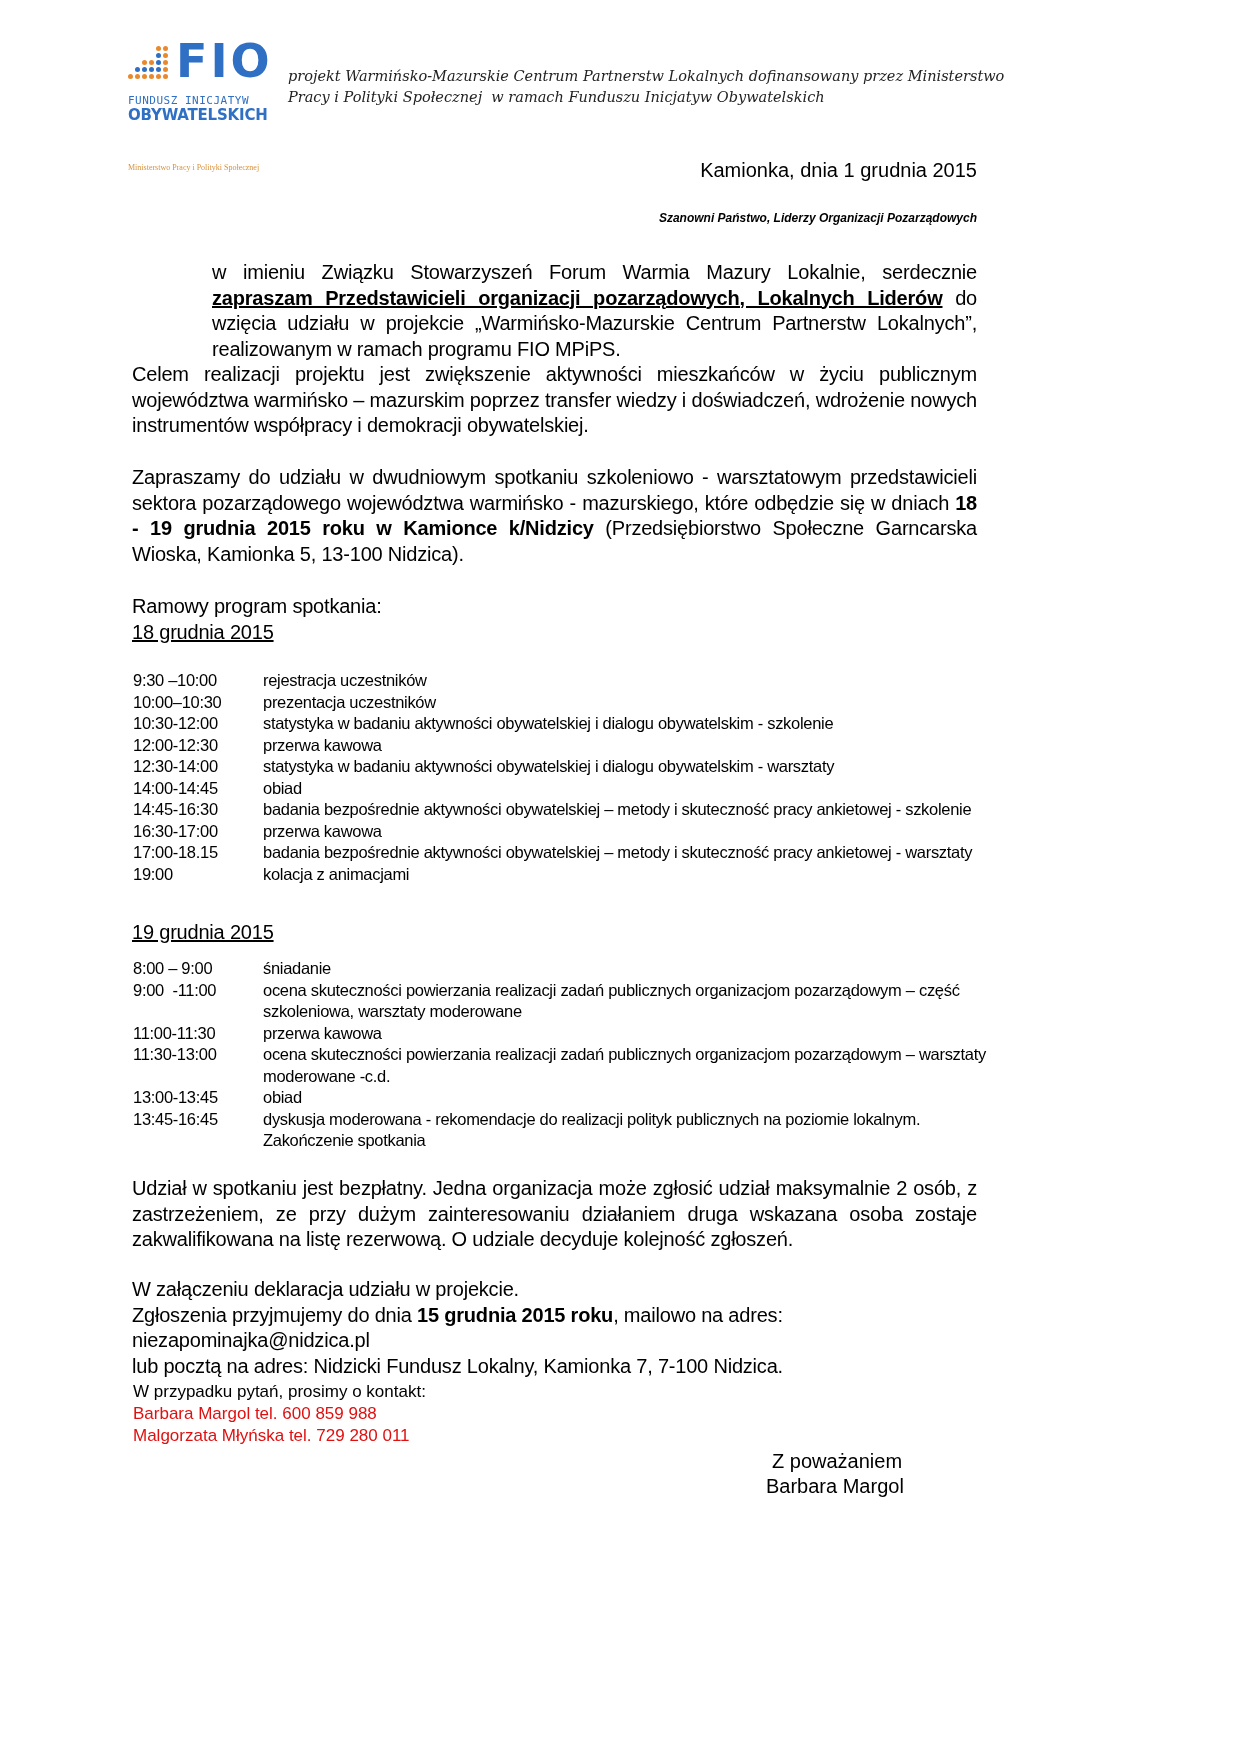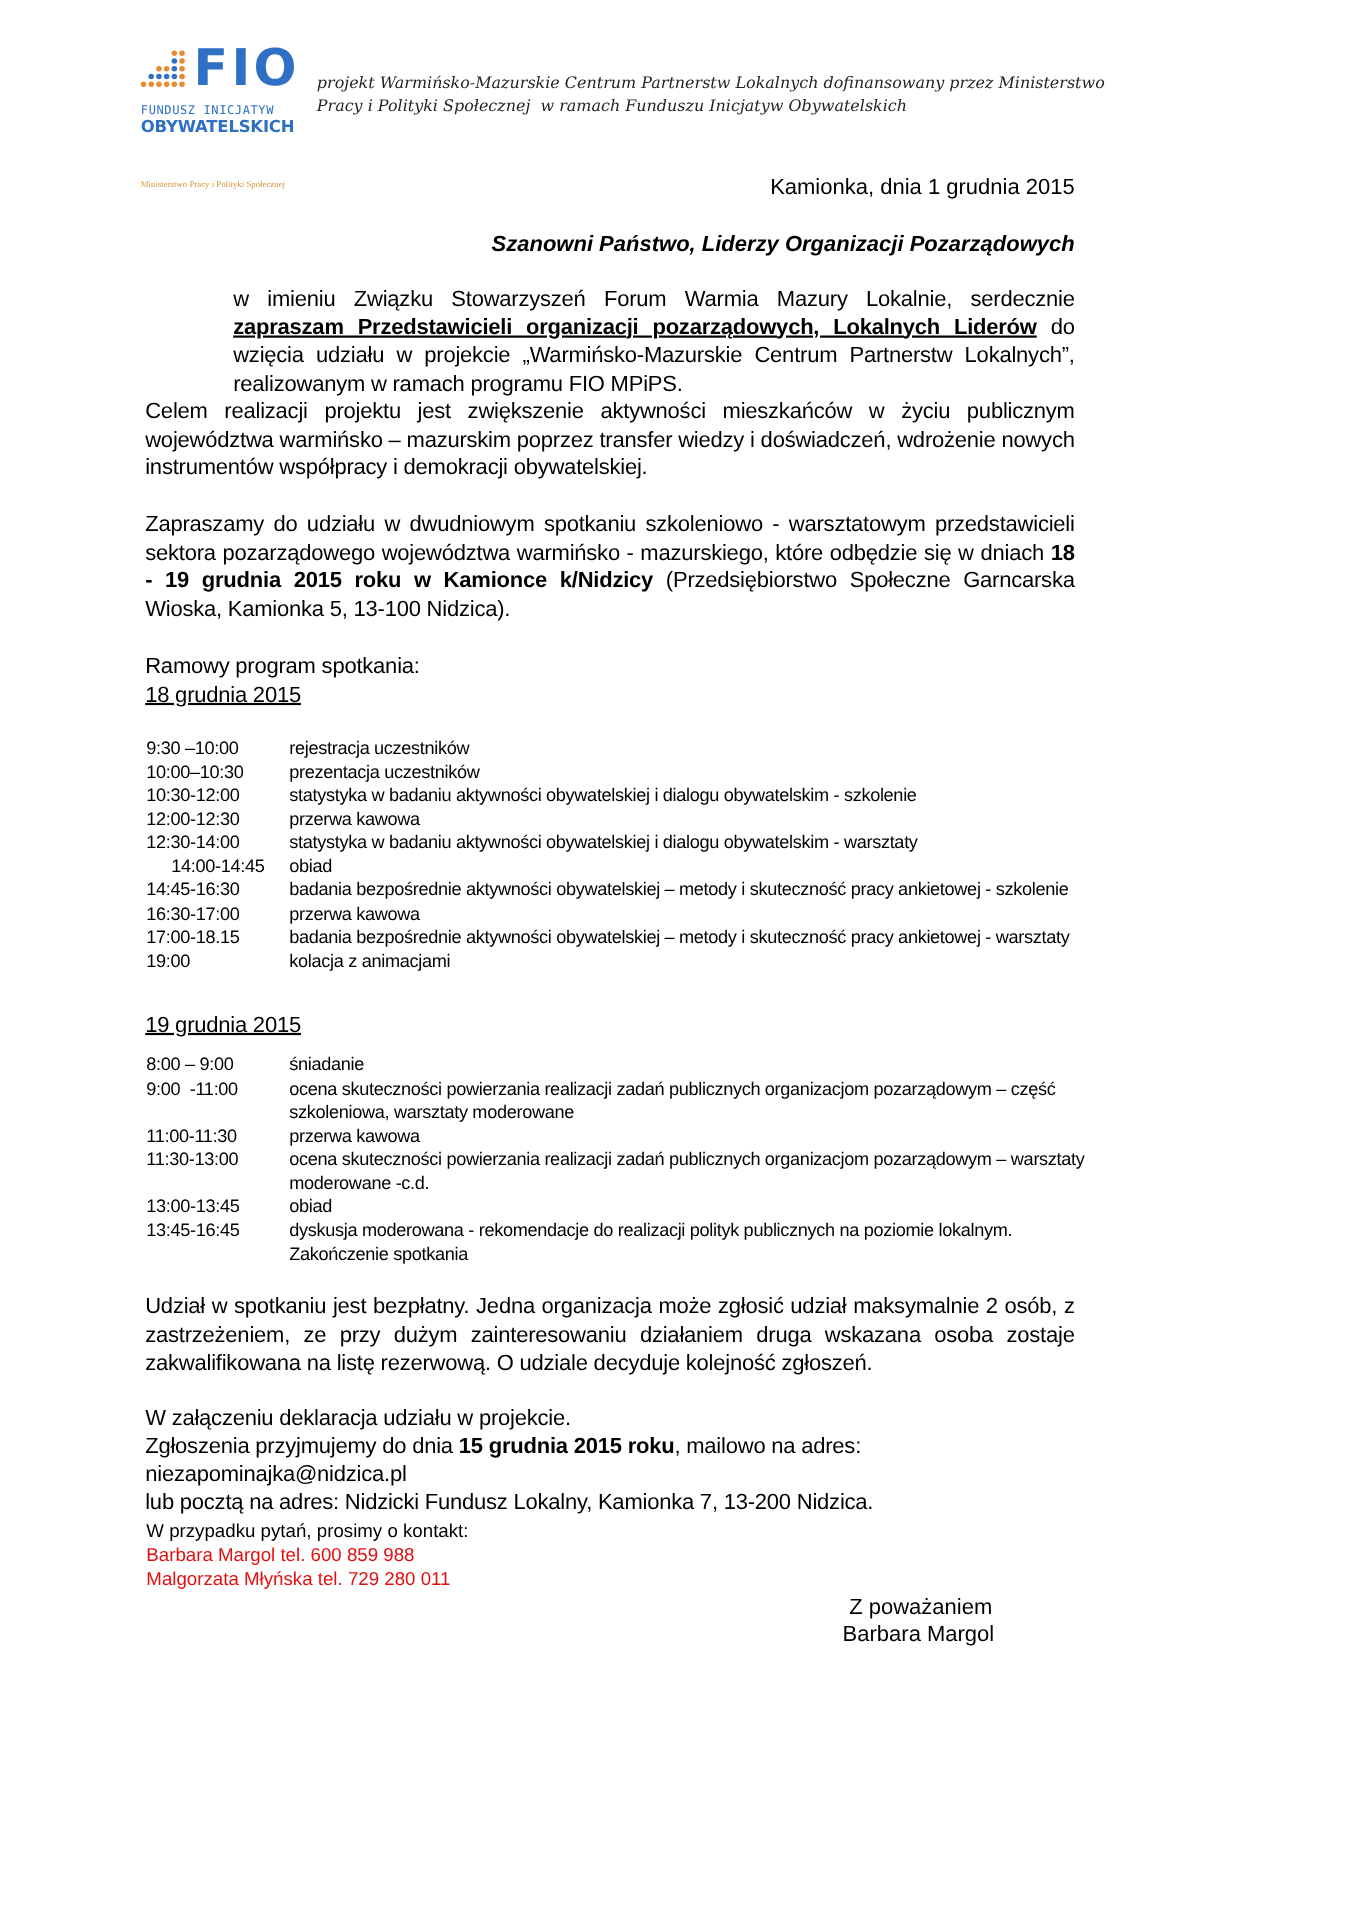--- a/index.html
+++ b/index.html
@@ -17,21 +17,21 @@
               font-size: 11px; color: #2f6fc4; letter-spacing: 0.5px; }
   .logo .l2 { position: absolute; left: 0; top: 66px; font-family: "DejaVu Sans", sans-serif;
               font-weight: bold; font-size: 15px; color: #2f6fc4; letter-spacing: -0.2px; }
   .logo .l3 { position: absolute; left: 0; top: 87px; font-family: "Liberation Serif", serif;
               font-size: 8px; color: #d9903a; white-space: nowrap; margin-top: 36px; }
 
   .project { left: 288px; top: 66px; width: 720px; font-family: "DejaVu Serif", serif;
              font-style: italic; font-size: 14.5px; line-height: 21px; color: #222; }
 
   .date { right: 263px; top: 159px; font-size: 20px; }
-  .salutation { right: 263px; top: 211px; font-size: 20px; font-weight: bold; font-style: italic; }
+  .salutation { right: 263px; top: 211px; font-size: 12px; font-weight: bold; font-style: italic; }
 
   .body { left: 132px; width: 845px; font-size: 20px; line-height: 25.5px; text-align: justify;
           letter-spacing: -0.2px; }
   .body p { margin: 0; }
   .indent { padding-left: 80px; }
   .u { text-decoration: underline; }
   .b { font-weight: bold; }
   .red { color: #e01010; }
 
   .sched { left: 133px; width: 860px; font-size: 16.5px; line-height: 21.5px; letter-spacing: -0.3px; }
@@ -119,21 +119,21 @@
         <div>przerwa kawowa</div>
       </div>
     </div>
     <div class="row">
       <div class="t" style="white-space: pre;">12:30-14:00</div>
       <div class="d">
         <div>statystyka w badaniu aktywności obywatelskiej i dialogu obywatelskim - warsztaty</div>
       </div>
     </div>
     <div class="row">
-      <div class="t" style="white-space: pre; text-align: center;">14:00-14:45</div>
+      <div class="t" style="white-space: pre;">14:00-14:45</div>
       <div class="d">
         <div>obiad</div>
       </div>
     </div>
     <div class="row">
       <div class="t" style="white-space: pre;">14:45-16:30</div>
       <div class="d">
         <div>badania bezpośrednie aktywności obywatelskiej – metody i skuteczność pracy ankietowej - szkolenie</div>
       </div>
     </div>
@@ -203,21 +203,21 @@
     </div>
   </div>
 
 <div class="abs body" style="top:1176px">
   <p>Udział w spotkaniu jest bezpłatny.  Jedna organizacja może zgłosić udział maksymalnie 2 osób, z zastrzeżeniem, ze przy dużym zainteresowaniu działaniem druga wskazana osoba zostaje zakwalifikowana na listę rezerwową. O udziale decyduje kolejność zgłoszeń.</p>
 </div>
 
 <div class="abs body" style="top:1277px">
   <p>W załączeniu deklaracja udziału w projekcie.</p>
   <p style="text-align:left"><span>Zgłoszenia przyjmujemy do dnia </span><span class="b">15 grudnia 2015 roku</span><span>, mailowo na adres: </span><span>niezapominajka@nidzica.pl</span></p>
-  <p style="text-align:left">lub pocztą na adres: Nidzicki Fundusz Lokalny, Kamionka 7, 13-200 Nidzica.</p>
+  <p style="text-align:left">lub pocztą na adres: Nidzicki Fundusz Lokalny, Kamionka 7, 7-100 Nidzica.</p>
 </div>
 
 <div class="abs" style="left:133px; top:1381px; font-size:17px; line-height:22px;">
   <div>W przypadku pytań, prosimy o kontakt:</div>
   <div class="red">Barbara Margol tel. 600 859 988</div>
   <div class="red">Malgorzata Młyńska tel. 729 280 011</div>
 </div>
 
 <div class="abs sign" style="top:1449px">
   <div style="padding-left:6px">Z poważaniem</div>

